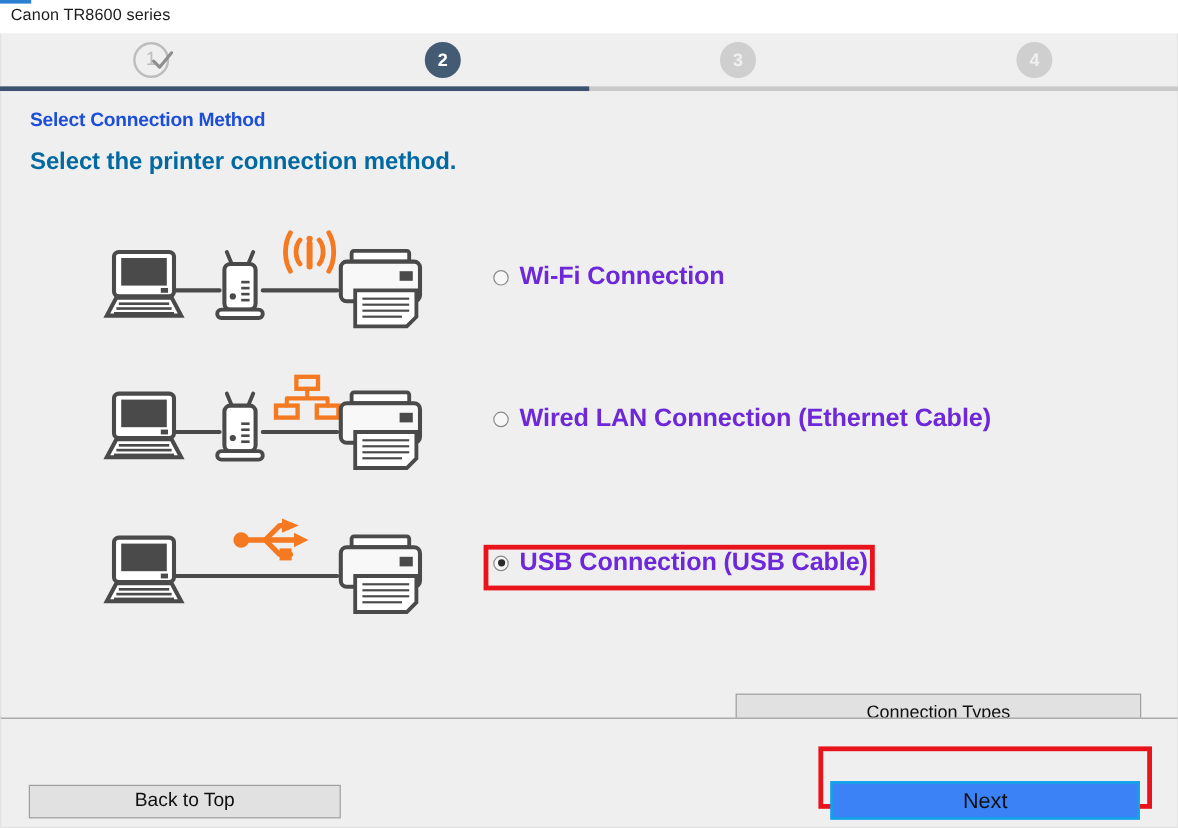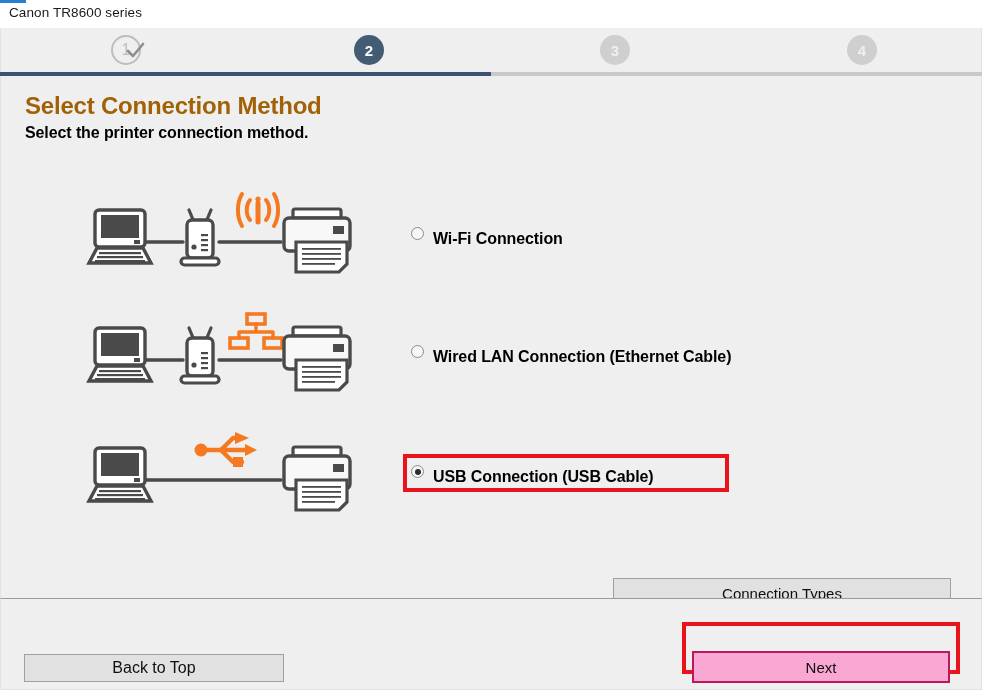--- a/index.html
+++ b/index.html
@@ -120,32 +120,32 @@
     width: 982px;
     height: 522px;
     background: #efefef;
     border-left: 1px solid #e2e2e2;
     border-right: 1px solid #e2e2e2;
     box-sizing: border-box;
   }
   .page-title {
     position: absolute;
     left: 24px; top: 16px;
-    font-size: 24px;
+    font-size: 16px;
     font-weight: bold;
-    color: #a16207;
+    color: #1d4ed8;
     letter-spacing: -0.2px;
     text-align: center;
   }
   .page-subtitle {
     position: absolute;
     left: 24px; top: 48px;
-    font-size: 16px;
+    font-size: 20px;
     font-weight: bold;
-    color: #000000;
+    color: #0369a1;
     letter-spacing: -0.1px;
   }
 
   
   .option-row {
     position: absolute;
     left: 0;
     width: 982px;
     height: 90px;
   }
@@ -178,26 +178,25 @@
   }
   .radio.checked::after {
     content: "";
     position: absolute;
     left: 2.5px; top: 2.5px;
     width: 6px; height: 6px;
     border-radius: 50%;
     background: #2b2b2b;
   }
   .option-label {
-    font-size: 16px;
+    font-size: 21px;
     font-weight: bold;
-    color: #000000;
+    color: #6d28d9;
     white-space: nowrap;
     letter-spacing: -0.1px;
-    margin-top: 11px;
   }
   .highlight-box {
     position: absolute;
     border: 4px solid #e8131b;
     box-sizing: border-box;
     pointer-events: none;
   }
 
   
   .btn {
@@ -239,23 +238,23 @@
     top: 635px;
     width: 260px;
     height: 28px;
     font-size: 16px;
   }
   .btn-next {
     left: 692px;
     top: 632px;
     width: 258px;
     height: 32px;
-    font-size: 15px;
-    border: 2px solid #be185d;
-    background: #f9a8d4;
+    font-size: 18px;
+    border: 2px solid #0ea5e9;
+    background: #3b82f6;
   }
   .next-highlight {
     left: 682px;
     top: 622px;
     width: 278px;
     height: 52px;
   }
 </style>
 </head>
 <body>

